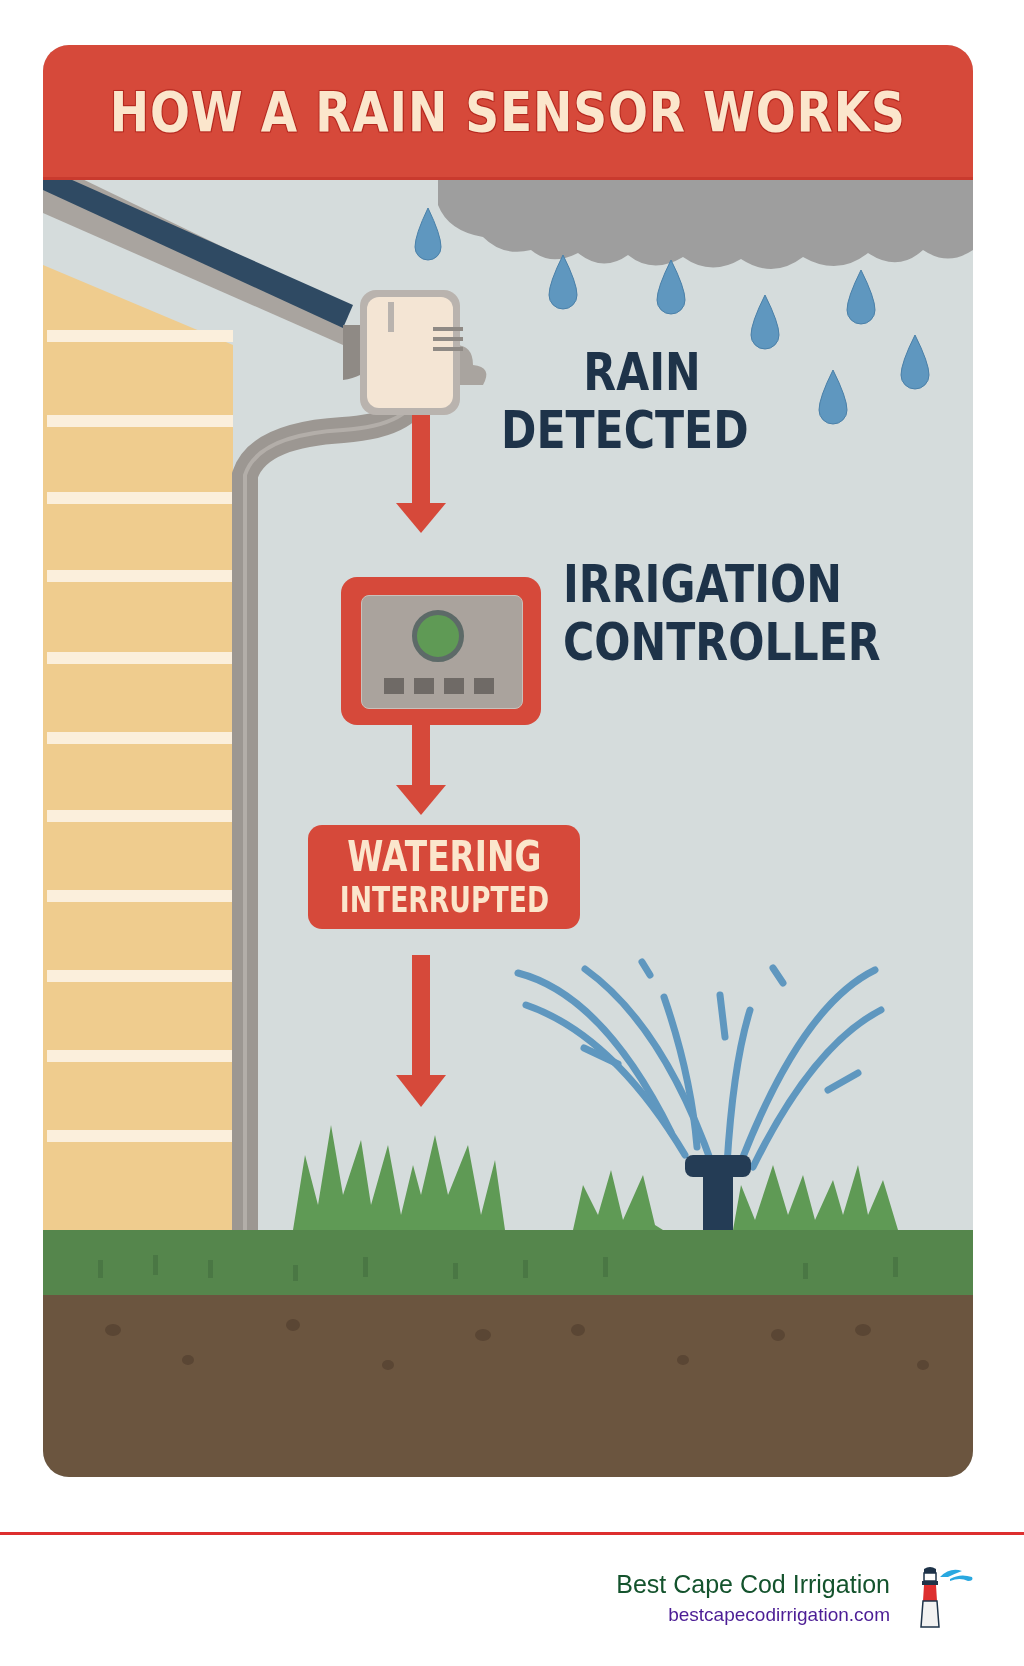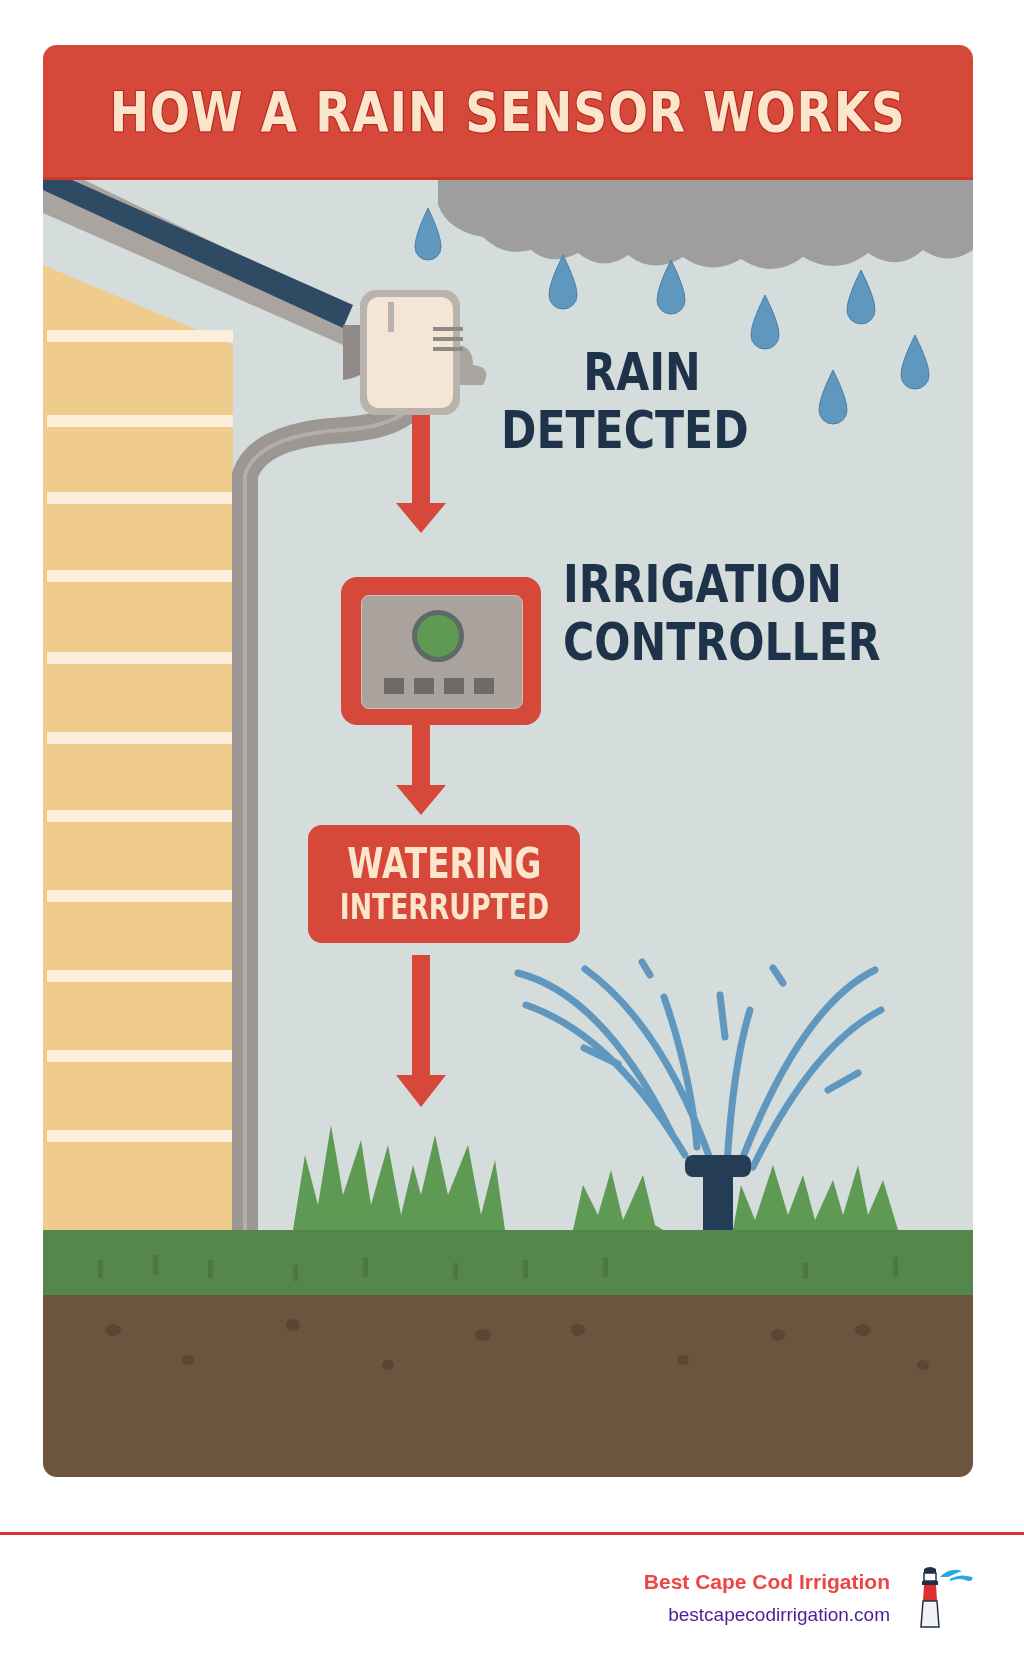--- a/index.html
+++ b/index.html
@@ -1,27 +1,27 @@
 <!DOCTYPE html>
 <html><head>
 <meta charset="utf-8">
 <style>
   html,body{margin:0;padding:0;background:#ffffff;}
   body{width:1024px;height:1666px;position:relative;overflow:hidden;font-family:"DejaVu Sans",sans-serif;}
-  .panel{position:absolute;left:43px;top:45px;width:930px;height:1432px;border-radius:14px;overflow:hidden;background:#d5dcdc;}
+  .panel{position:absolute;left:43px;top:45px;width:930px;height:1432px;border-radius:26px;overflow:hidden;background:#d5dcdc;}
   .title-bar{position:absolute;left:0;top:0;width:930px;height:132px;background:#d6493a;border-bottom:3px solid #c93a2e;display:flex;align-items:center;justify-content:center;}
   .title-text{font-family:"DejaVu Sans",sans-serif;font-weight:bold;font-size:56px;letter-spacing:1px;color:#fbe6cc;text-shadow:0 0 2px #b52a20,1px 1px 0 #b52a20,-1px -1px 0 #b52a20,1px -1px 0 #b52a20,-1px 1px 0 #b52a20;transform:scaleX(0.84);white-space:nowrap;}
   .label-dark{position:absolute;font-family:"DejaVu Sans",sans-serif;font-weight:bold;color:#1e3349;text-align:center;line-height:1.12;transform:scaleX(0.82);transform-origin:left top;white-space:nowrap;}
   .ctrl-box{position:absolute;left:298px;top:532px;width:200px;height:148px;background:#d6493a;border-radius:16px;}
   .ctrl-inner{position:absolute;left:20px;top:18px;width:160px;height:112px;background:#aaa39d;border-radius:8px;border:1px solid #c9c1bb;}
-  .warn-box{position:absolute;left:265px;top:780px;width:272px;height:118px;background:#d6493a;border-radius:14px;display:flex;flex-direction:column;align-items:center;justify-content:center;}
+  .warn-box{position:absolute;left:265px;top:780px;width:272px;height:104px;background:#d6493a;border-radius:14px;display:flex;flex-direction:column;align-items:center;justify-content:center;}
   .warn-line1{font-family:"DejaVu Sans",sans-serif;font-weight:bold;font-size:42px;color:#fbe6cc;transform:scaleX(0.78);white-space:nowrap;line-height:1.1;}
   .warn-line2{font-family:"DejaVu Sans",sans-serif;font-weight:bold;font-size:36px;color:#fbe6cc;transform:scaleX(0.74);white-space:nowrap;line-height:1.1;}
   .divider{position:absolute;left:0;top:1532px;width:1024px;height:3px;background:#dd2f2f;}
-  .brand-name{position:absolute;right:134px;top:1570px;font-family:"Liberation Sans",sans-serif;font-weight:bold;font-size:21px;color:#ef4444;white-space:nowrap;}
+  .brand-name{position:absolute;right:134px;top:1570px;font-family:"Liberation Sans",sans-serif;font-weight:normal;font-size:25px;color:#14532d;white-space:nowrap;}
   .brand-url{position:absolute;right:134px;top:1604px;font-family:"Liberation Sans",sans-serif;font-size:19px;color:#4c1d95;white-space:nowrap;}
   svg{position:absolute;left:0;top:0;}
 </style>
 </head>
 <body>
 
 <div class="panel">
 
   <svg width="930" height="1432" viewBox="0 0 930 1432">
 

